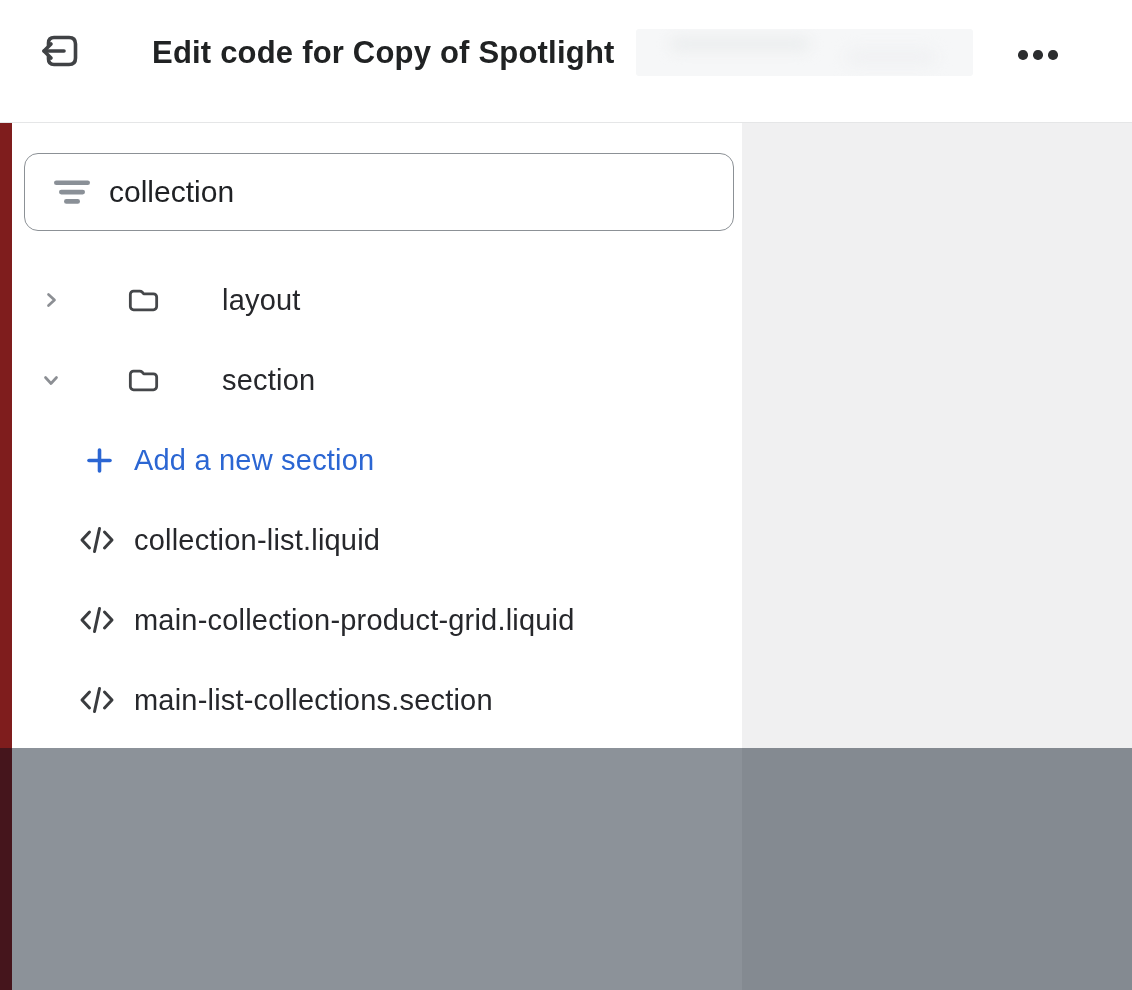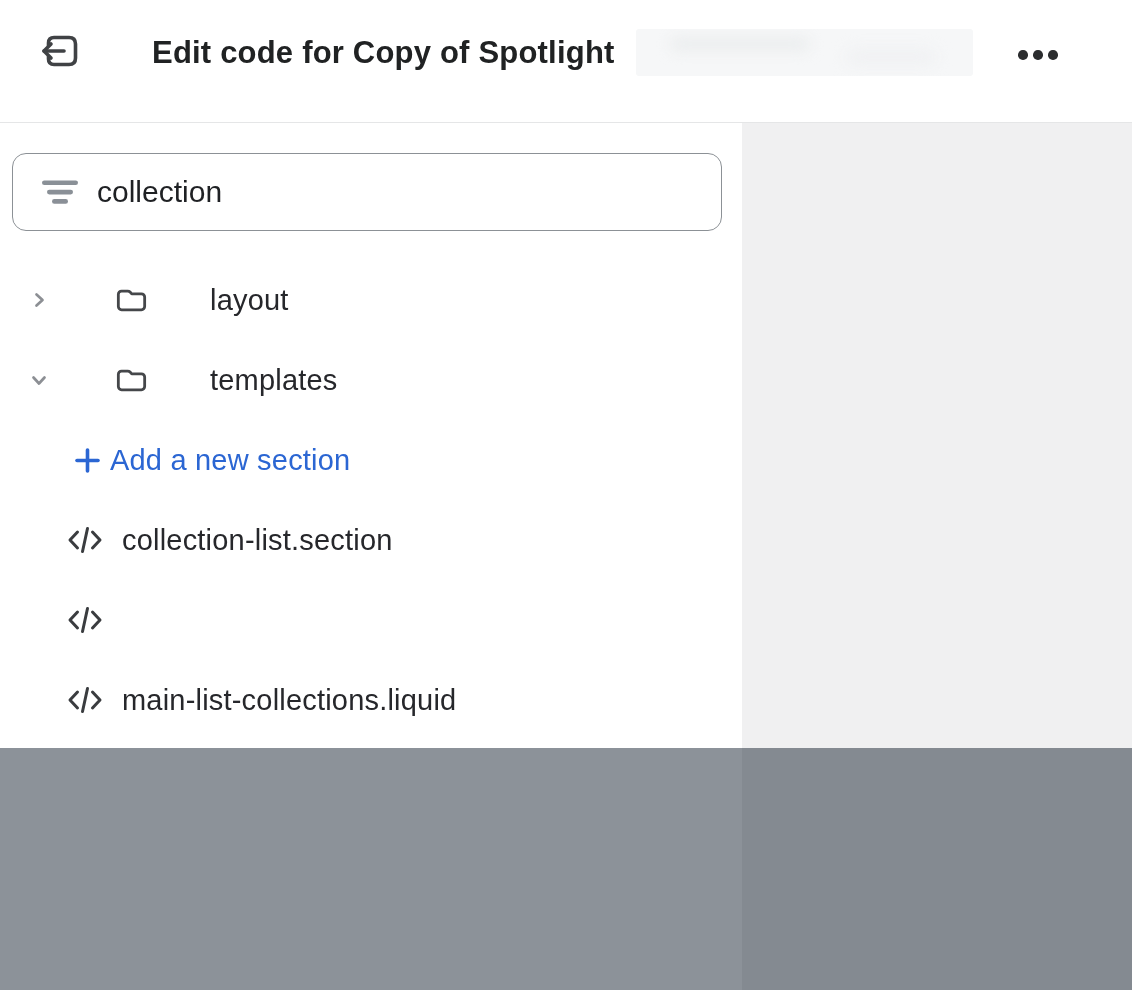--- a/index.html
+++ b/index.html
@@ -24,32 +24,32 @@
   .header{position:absolute;left:0;top:0;width:1132px;height:123px;background:#fff;border-bottom:1px solid var(--header-divider);}
   .exit-btn{position:absolute;left:38px;top:31px;width:46px;height:42px;border:none;background:transparent;cursor:pointer;padding:0;}
   .header-title{position:absolute;left:152px;top:36px;font-size:31px;line-height:34px;font-weight:600;color:var(--text-primary);letter-spacing:.2px;white-space:nowrap;}
   .redacted{position:absolute;left:636px;top:29px;width:337px;height:47px;background:var(--redacted-bg);border-radius:3px;overflow:hidden;}
   .redacted .smudge{position:absolute;left:34px;top:8px;width:140px;height:14px;background:#ebedee;border-radius:8px;filter:blur(7px);}
   .redacted .smudge2{position:absolute;left:210px;top:22px;width:90px;height:12px;background:#eeeff1;border-radius:8px;filter:blur(8px);}
   .kebab-btn{position:absolute;left:1012px;top:36px;width:52px;height:38px;border:none;background:transparent;cursor:pointer;display:flex;align-items:center;justify-content:center;gap:5.5px;}
   .kebab-btn .dot{width:9.5px;height:9.5px;border-radius:50%;background:#2b2d2f;}
 
   
-  .sidebar{position:absolute;left:0;top:123px;width:828px;height:867px;background:#fff;}
+  .sidebar{position:absolute;left:12px;top:123px;width:828px;height:867px;background:#fff;}
   .search-box{position:absolute;left:12px;top:30px;width:710px;height:78px;border:1.5px solid var(--search-border);border-radius:14px;background:#fff;display:flex;align-items:center;padding-left:28px;}
   .search-box input{border:none;outline:none;background:transparent;font-family:"Liberation Sans",sans-serif;font-size:30px;color:#1f2124;margin-left:18px;width:600px;}
   .tree{position:absolute;left:0;top:137px;width:742px;}
   .row{position:relative;display:flex;align-items:center;height:80px;width:742px;cursor:pointer;}
   .row > *{position:relative;z-index:1;}
   .row.selected::before{content:'';position:absolute;left:55px;right:20px;top:6px;bottom:6px;background:var(--selected-row-bg);border-radius:16px;z-index:0;}
   .row.folder{padding-left:30px;gap:44px;}
   .row.folder .folder-svg{margin-left:24px;}
   .row.folder .label{margin-left:19px;}
   .row.action{padding-left:74px;}
-  .row.action .label{margin-left:9px;color:var(--accent-blue);}
+  .row.action .label{margin-left:21px;color:var(--accent-blue);}
   .row.file{padding-left:66px;}
   .row.file .label{margin-left:18px;}
   .label{font-size:29px;color:var(--text-tree);letter-spacing:.2px;white-space:nowrap;}
 
   
   .editor-panel{position:absolute;left:742px;top:123px;width:390px;height:867px;background:var(--panel-bg);}
 
   
   .backdrop{position:absolute;left:0;top:748px;width:1132px;height:242px;background:var(--overlay);z-index:5;}
 </style>
@@ -104,57 +104,58 @@
       </div>
 
 
       <div class="row folder">
         <svg width="18" height="18" viewBox="0 0 18 18" fill="none">
           <polyline points="3.5,6.5 9,12.5 14.5,6.5" stroke="#8c8f94" stroke-width="2.7" stroke-linecap="round" stroke-linejoin="round"></polyline>
         </svg>
         <svg class="folder-svg" width="31" height="28" viewBox="0 0 22 20" fill="none">
           <path d="M1.6 5.9 C1.6 4.6 2.6 3.6 3.9 3.6 H8.3 C8.95 3.6 9.55 3.87 9.97 4.33 L11.15 5.6 H18.1 C19.4 5.6 20.4 6.6 20.4 7.9 V14.7 C20.4 16 19.4 17 18.1 17 H3.9 C2.6 17 1.6 16 1.6 14.7 Z" stroke="#45474a" stroke-width="2" stroke-linejoin="round"></path>
         </svg>
-        <span class="label">templates</span>
+        <span class="label">section</span>
       </div>
 
       <div class="row action">
         <svg width="27" height="27" viewBox="0 0 27 27" fill="none">
           <path d="M13.5 3 V24" stroke="var(--accent-blue)" stroke-width="3.6" stroke-linecap="round"></path>
           <path d="M3 13.5 H24" stroke="var(--accent-blue)" stroke-width="3.6" stroke-linecap="round"></path>
         </svg>
         <span class="label">Add a new section</span>
       </div>
 
       <div class="row file">
         <svg width="38" height="30" viewBox="0 0 38 30" fill="none">
           <polyline points="11.5,7 4,15 11.5,23" stroke="#3a3c3f" stroke-width="3" stroke-linecap="round" stroke-linejoin="round"></polyline>
           <line x1="16.5" y1="26.5" x2="21.5" y2="3.5" stroke="#3a3c3f" stroke-width="3" stroke-linecap="round"></line>
           <polyline points="26.5,7 34,15 26.5,23" stroke="#3a3c3f" stroke-width="3" stroke-linecap="round" stroke-linejoin="round"></polyline>
         </svg>
-        <span class="label">collection-list.section</span>
+        <span class="label">collection-list.liquid</span>
       </div>
 
 
 
       <div class="row file">
         <svg width="38" height="30" viewBox="0 0 38 30" fill="none">
           <polyline points="11.5,7 4,15 11.5,23" stroke="#3a3c3f" stroke-width="3" stroke-linecap="round" stroke-linejoin="round"></polyline>
           <line x1="16.5" y1="26.5" x2="21.5" y2="3.5" stroke="#3a3c3f" stroke-width="3" stroke-linecap="round"></line>
           <polyline points="26.5,7 34,15 26.5,23" stroke="#3a3c3f" stroke-width="3" stroke-linecap="round" stroke-linejoin="round"></polyline>
         </svg>
+        <span class="label">main-collection-product-grid.liquid</span>
       </div>
 
       <div class="row file">
         <svg width="38" height="30" viewBox="0 0 38 30" fill="none">
           <polyline points="11.5,7 4,15 11.5,23" stroke="#3a3c3f" stroke-width="3" stroke-linecap="round" stroke-linejoin="round"></polyline>
           <line x1="16.5" y1="26.5" x2="21.5" y2="3.5" stroke="#3a3c3f" stroke-width="3" stroke-linecap="round"></line>
           <polyline points="26.5,7 34,15 26.5,23" stroke="#3a3c3f" stroke-width="3" stroke-linecap="round" stroke-linejoin="round"></polyline>
         </svg>
-        <span class="label">main-list-collections.liquid</span>
+        <span class="label">main-list-collections.section</span>
       </div>
 
     </div>
   </div>
 
   <div class="editor-panel"></div>
 
   <div class="backdrop"></div>
 
 </div>

